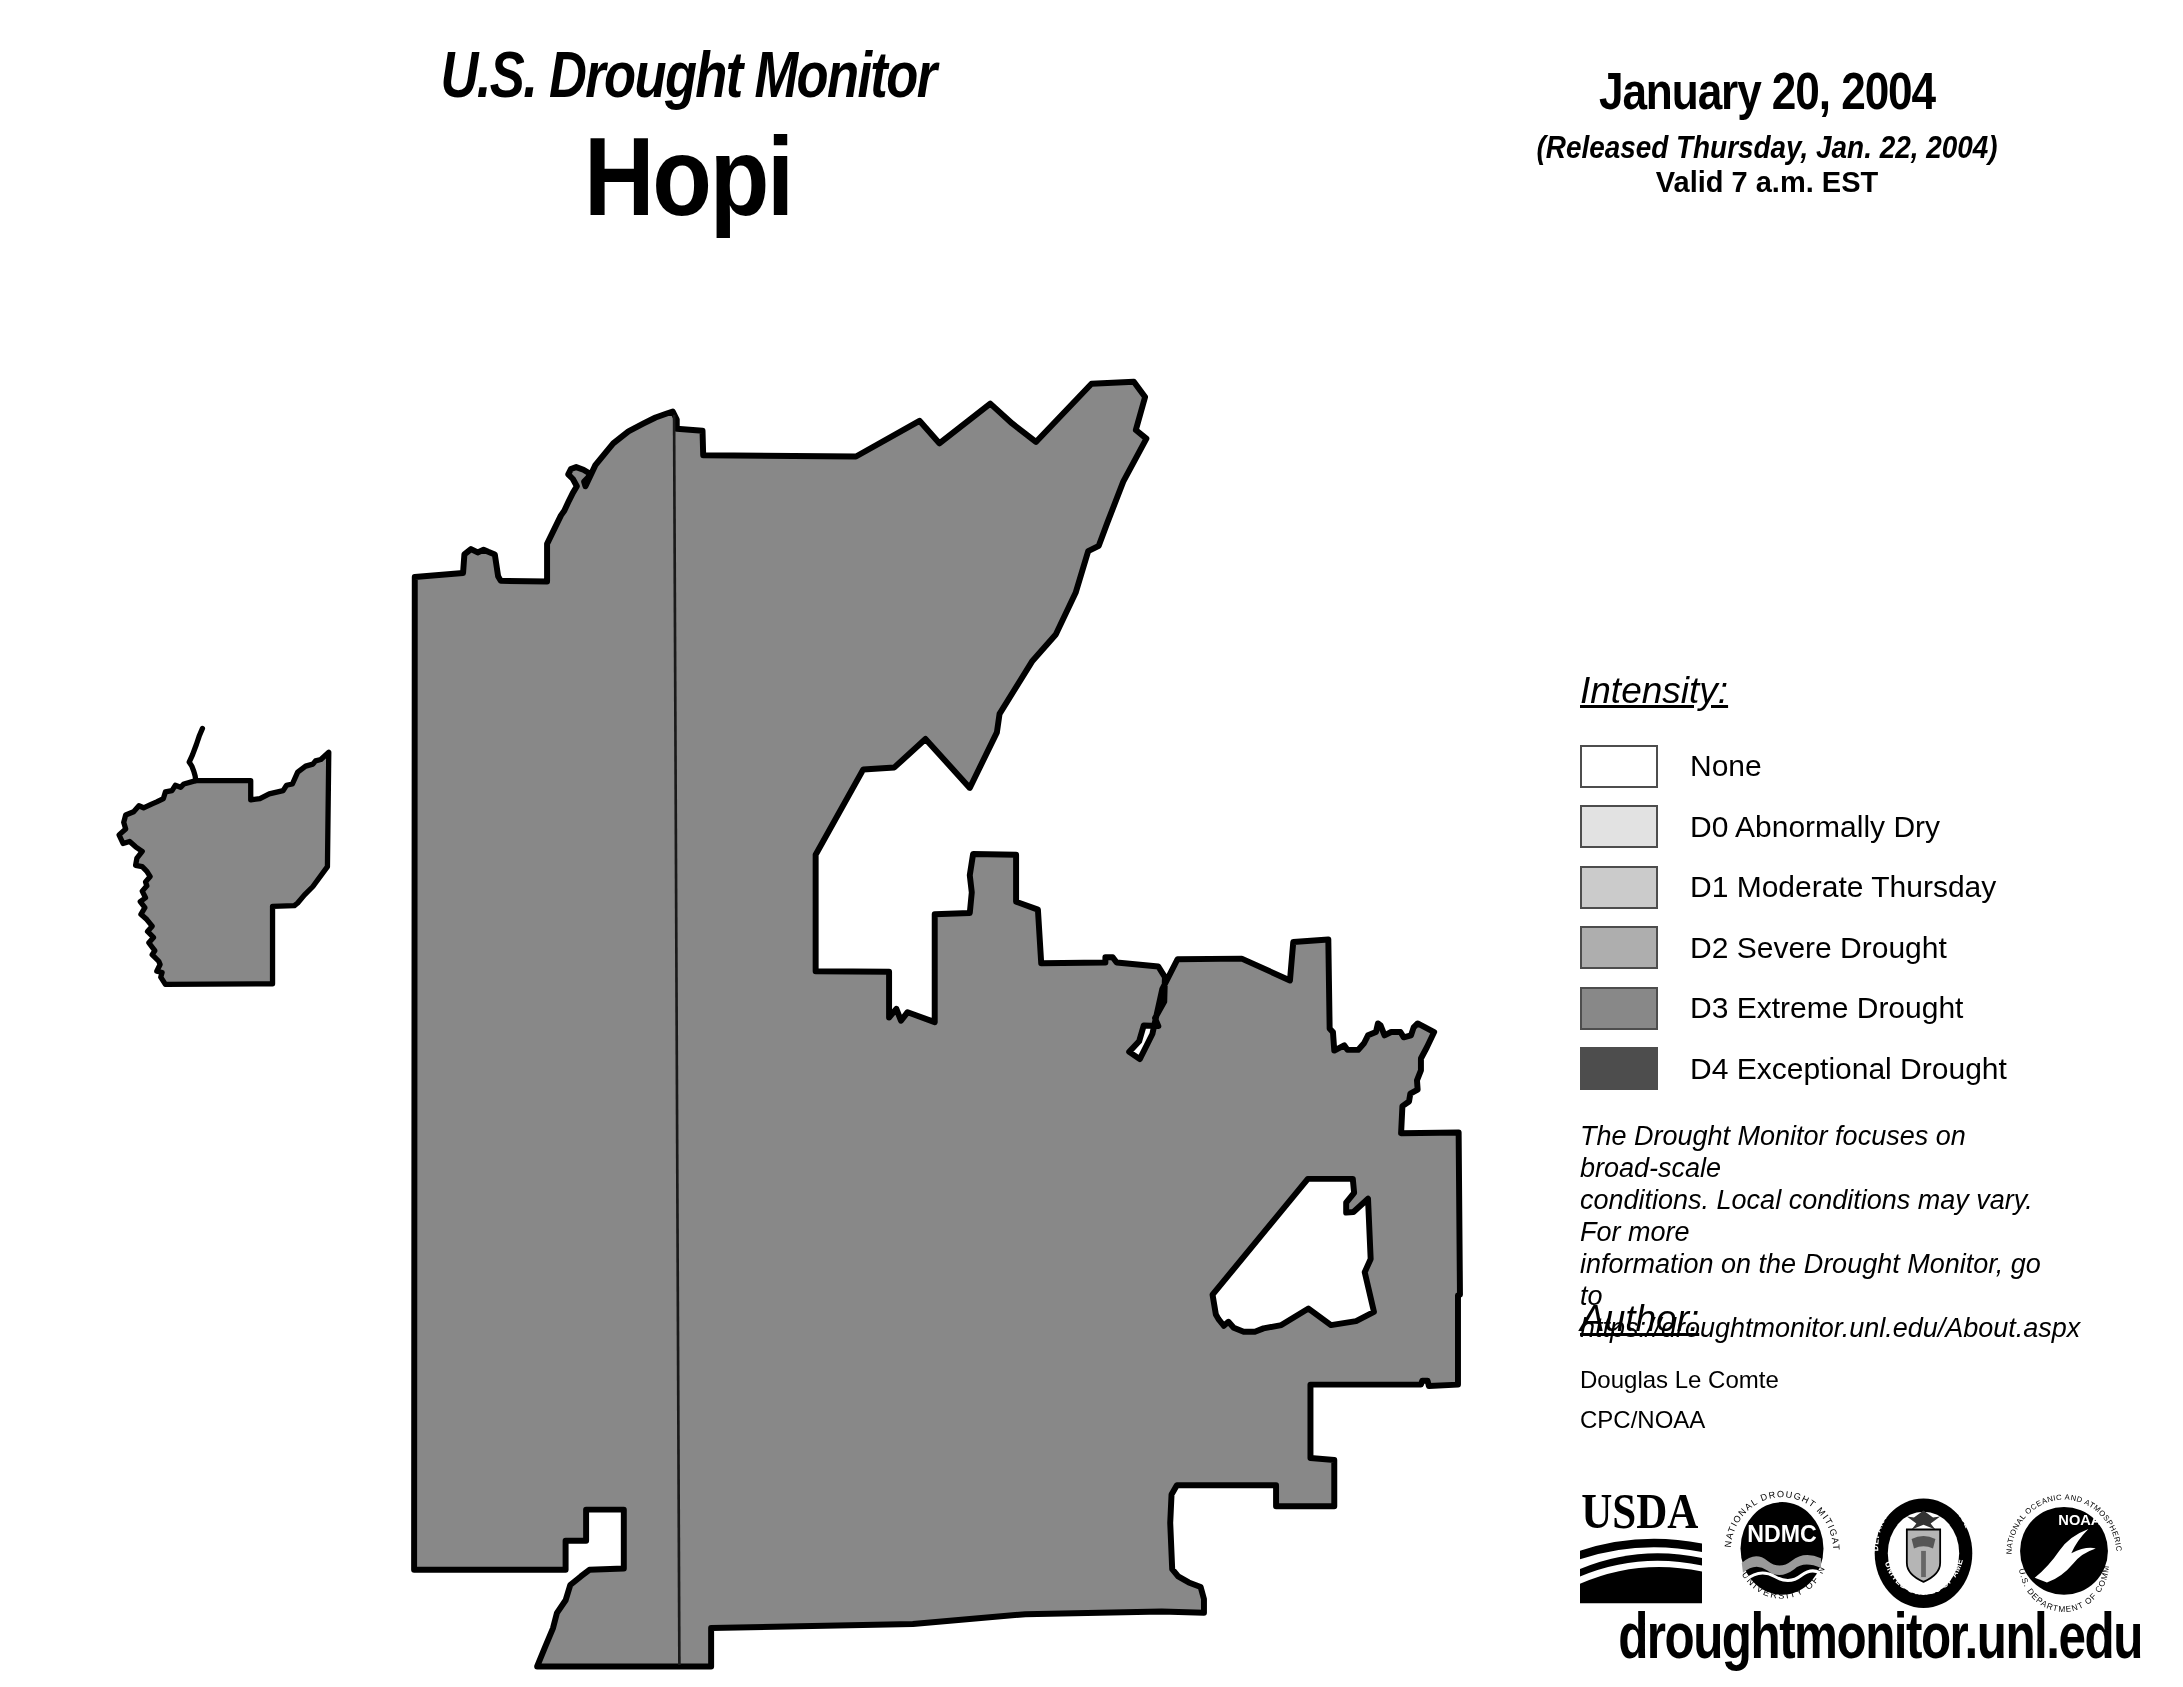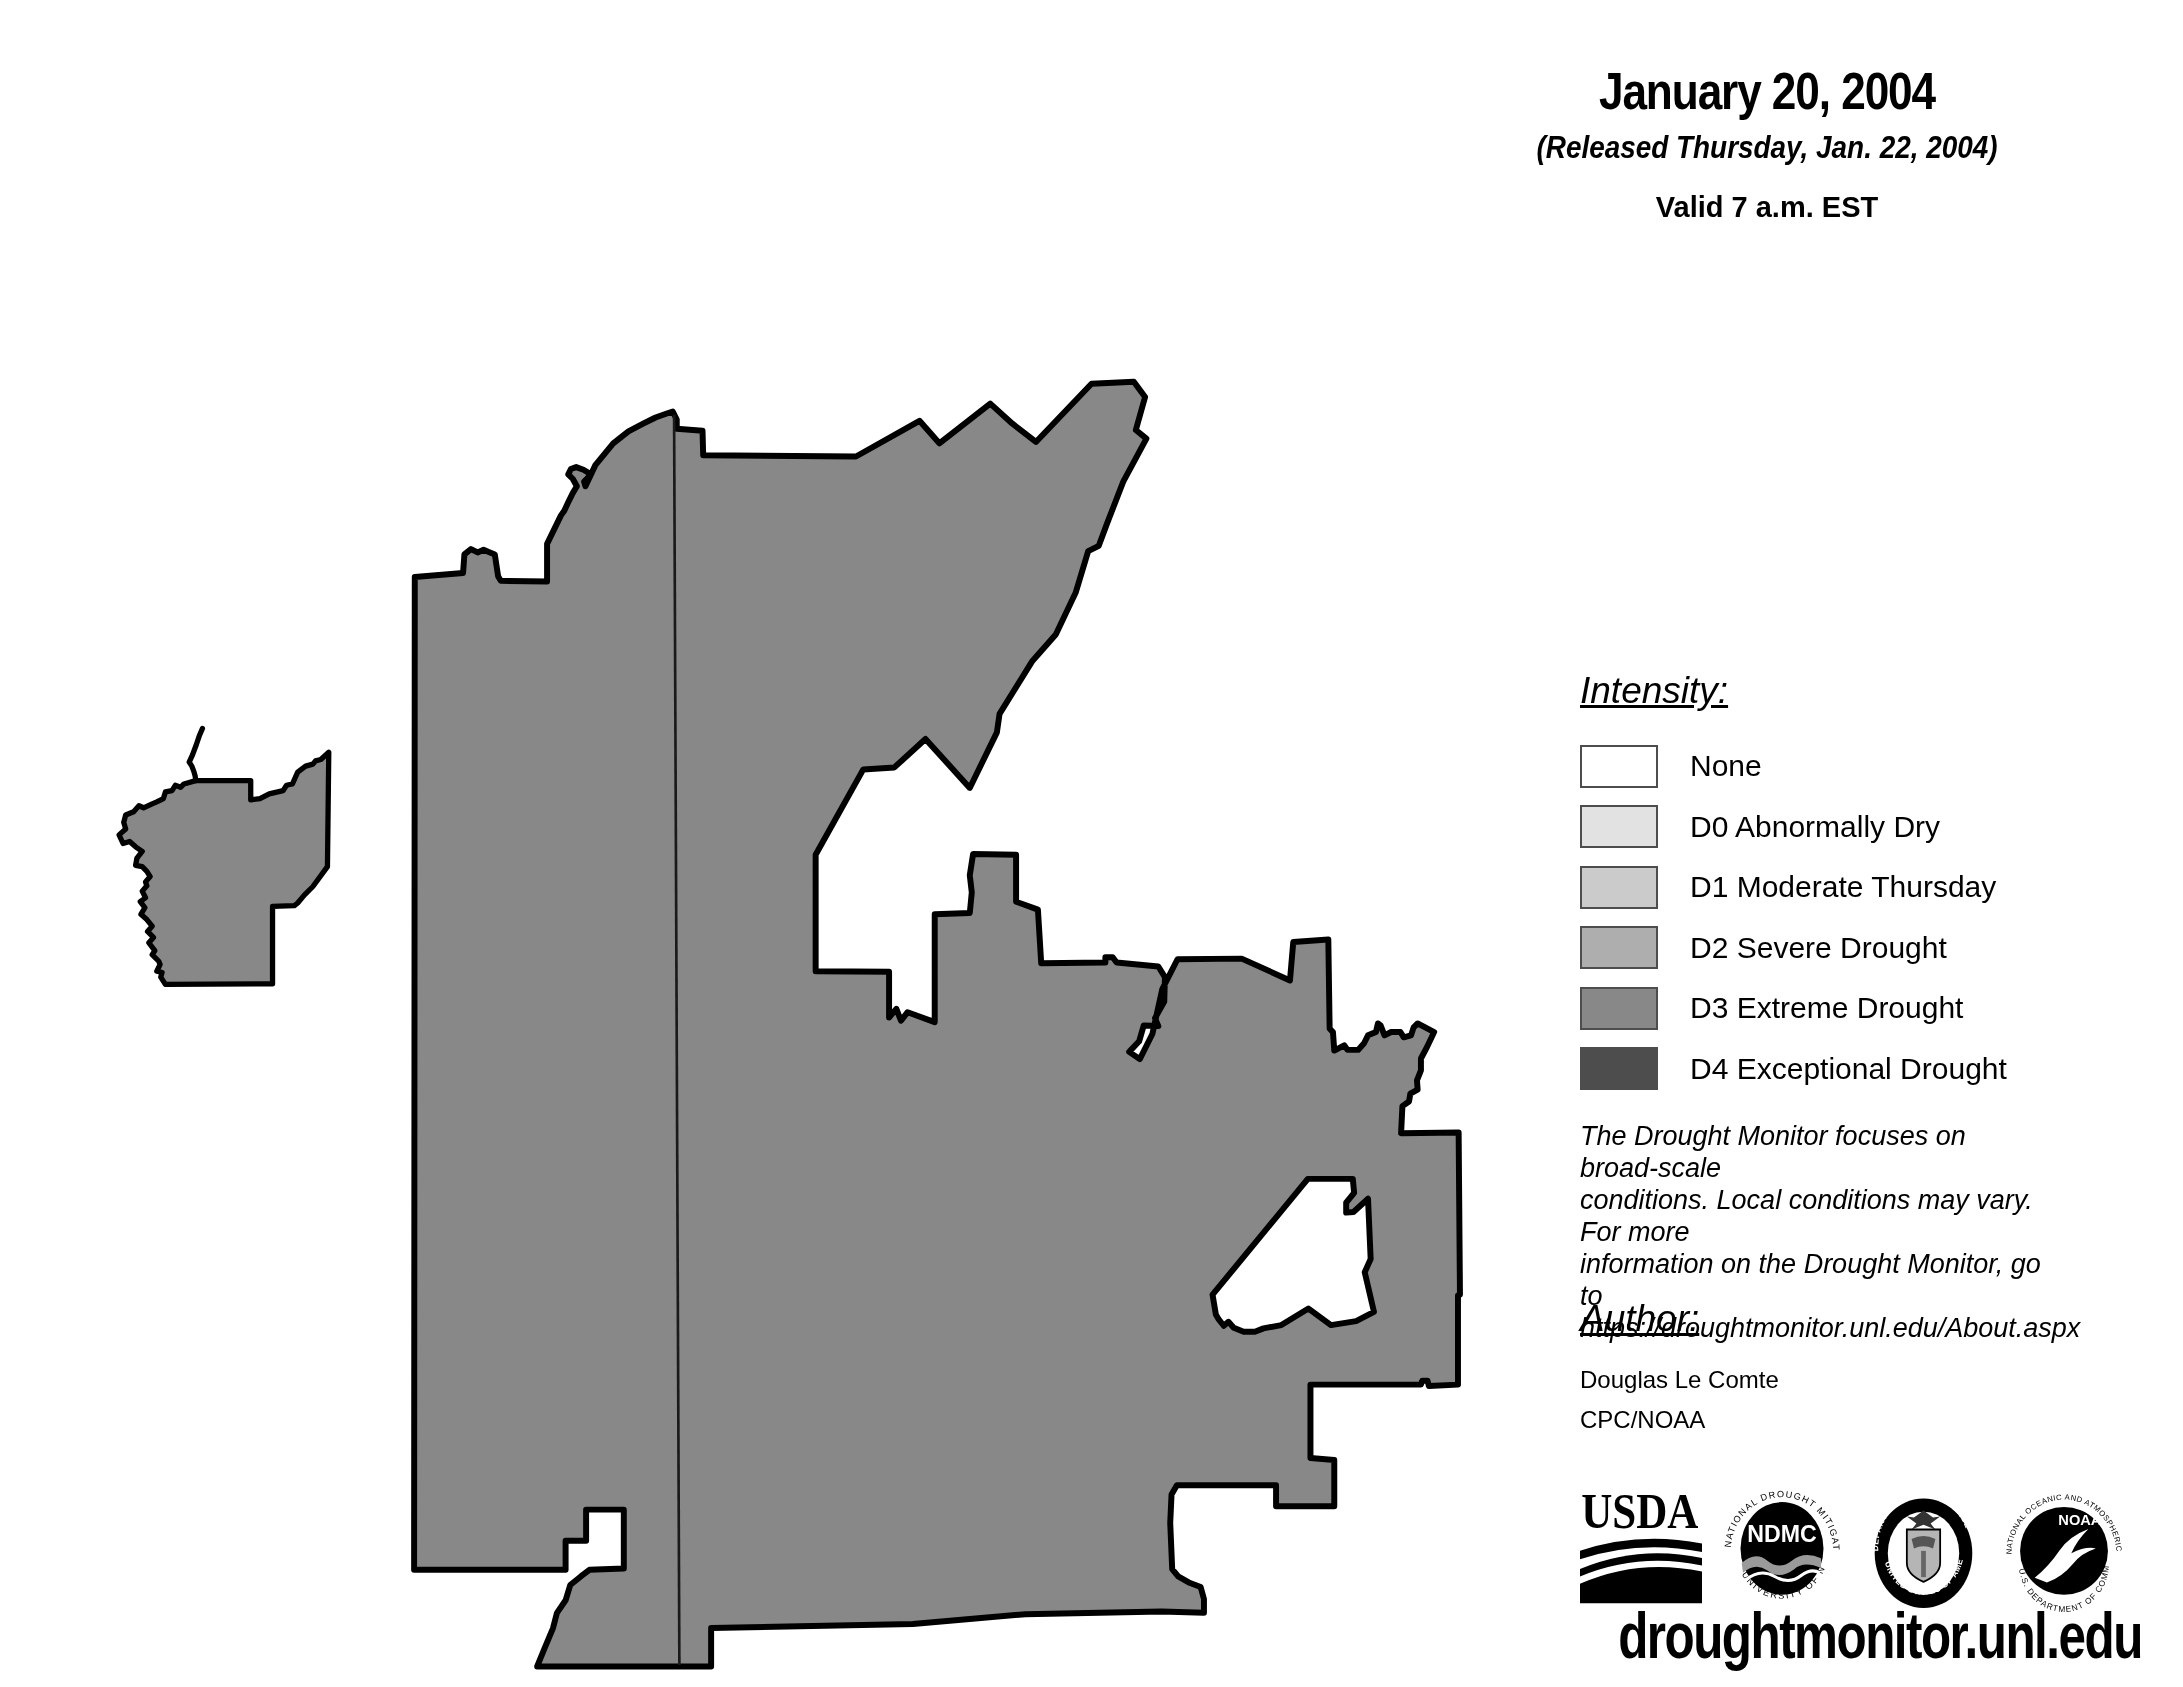--- a/index.html
+++ b/index.html
@@ -10,21 +10,21 @@
   #title-block{left:172px;top:38px;width:1032px;text-align:center;}
   #title-line1{font-size:64px;font-weight:bold;font-style:italic;letter-spacing:-2px;
                transform:scaleX(.82);transform-origin:50% 50%;white-space:nowrap;}
   #title-line2{font-size:111px;font-weight:bold;letter-spacing:-2.6px;margin-top:1.3px;
                transform:scaleX(.88);transform-origin:50% 50%;white-space:nowrap;}
   #date-block{left:1403px;top:61px;width:728px;text-align:center;}
   #date-main{font-size:52px;font-weight:bold;letter-spacing:-1.3px;transform:scaleX(.85);
              transform-origin:50% 50%;white-space:nowrap;}
   #date-released{font-size:31px;font-weight:bold;font-style:italic;margin-top:9.3px;
                  transform:scaleX(.9);transform-origin:50% 50%;white-space:nowrap;}
-  #date-valid{font-size:29px;font-weight:bold;margin-top:25px;white-space:nowrap;}
+  #date-valid{font-size:29px;font-weight:bold;margin-top:0;white-space:nowrap;}
   
   #legend{left:1580px;top:670px;}
   #legend-heading{font-size:37px;font-style:italic;text-decoration:underline;margin-bottom:32px;}
   .legend-row{display:flex;align-items:center;height:44px;margin-bottom:16.5px;}
   .legend-swatch{width:74px;height:39px;border:2.6px solid #4d4d4d;margin-right:32px;flex:none;}
   .legend-label{font-size:30px;white-space:nowrap;}
   
   #disclaimer{left:1580px;top:1120px;width:463px;font-size:27px;font-style:italic;line-height:32px;}
   #author-block{left:1580px;top:1298px;}
   #author-heading{font-size:37px;font-style:italic;text-decoration:underline;margin-bottom:20px;}
@@ -98,20 +98,24 @@
     <path d="M 306,1101 L 301,1113 297,1125 291,1141 286,1152 290,1158 293,1166 295,1173 296,1180" fill="none" stroke="#000000" stroke-width="8" stroke-linecap="round" stroke-linejoin="round"></path>
 
     <line x1="1019" y1="627" x2="1027" y2="2517" stroke="#1a1a1a" stroke-width="4"></line>
 
     <path d="M 1977,1782 L 2045,1782 2047,1803 2035,1818 2035,1833 2046,1832 2068,1812
          L 2072,1903 2063,1923 2077,1983 2050,1997 2012,2003 1978,1978
          L 1937,2003 1910,2008 1897,2013 1880,2013 1865,2007 1857,1998 1850,2004 1842,1994
          L 1838,1987 1833,1957 Z" fill="#ffffff" stroke="#000000" stroke-width="9" stroke-linejoin="round"></path>
   </svg>
 
+  <div id="title-block" class="abs">
+    <div id="title-line1">U.S. Drought Monitor</div>
+    <div id="title-line2">Hopi</div>
+  </div>
 
   <div id="date-block" class="abs">
     <div id="date-main">January 20, 2004</div>
     <div id="date-released">(Released Thursday, Jan. 22, 2004)</div>
     <div id="date-valid">Valid 7 a.m. EST</div>
   </div>
 
   <div id="legend" class="abs">
     <div id="legend-heading">Intensity:</div>
 

